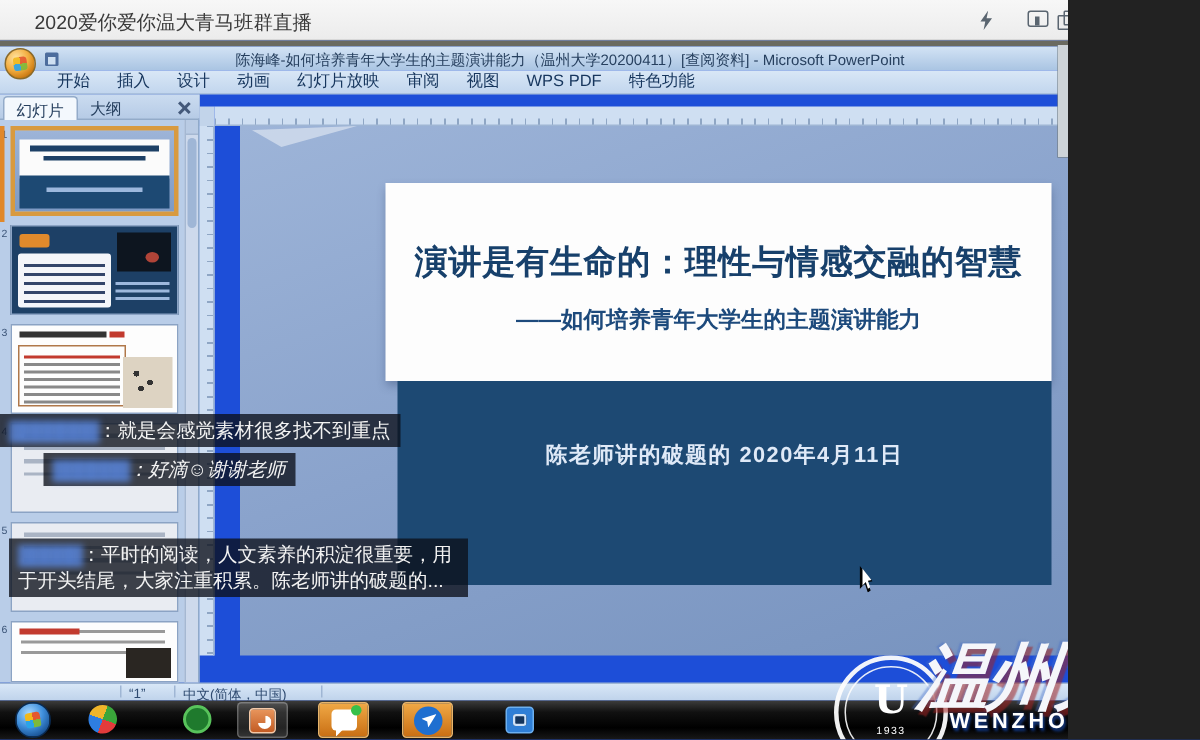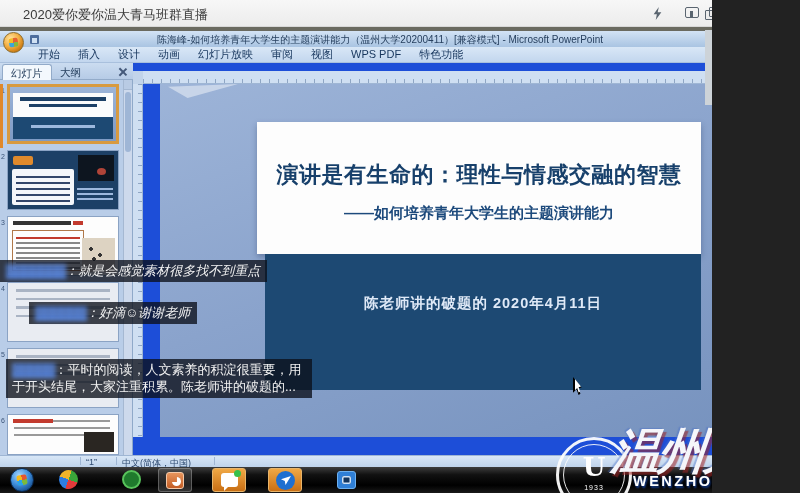--- a/index.html
+++ b/index.html
@@ -155,21 +155,21 @@
   .wc-glass{position:absolute;top:16px;width:11px;height:8px;border:1.5px solid #20242a;border-radius:2px;background:rgba(255,255,255,.08);}
   .wc-g1{left:60px;} .wc-g2{left:75px;}
   .wc-bridge{position:absolute;left:70px;top:19px;width:6px;height:1.5px;background:#20242a;}
   .wc-mouth{position:absolute;left:69px;top:36px;width:10px;height:4px;border-bottom:2px solid #83402c;border-radius:50%;}
   .wc-body{position:absolute;left:38px;top:48px;width:60px;height:27px;background:#20252f;border-radius:8px 8px 0 0;}
   .wc-collar{position:absolute;left:84px;top:56px;width:14px;height:19px;background:#9db6d8;clip-path:polygon(100% 0,100% 100%,0 100%);}
 
   
   .chat-msg{position:absolute;z-index:8;background:rgba(12,16,26,.78);color:#f2f2f2;font-size:13px;line-height:17px;padding:2px 7px 3px 6px;}
   .chat-user{color:#5b8be8;font-weight:bold;filter:blur(2px);letter-spacing:-1px;}
-  .cm1{left:0;top:260px;white-space:nowrap;font-style:italic;}
+  .cm1{left:0;top:276px;white-space:nowrap;}
   .cm2{left:29px;top:302px;white-space:nowrap;font-style:italic;}
   .cm3{left:6px;top:329px;width:306px;margin-top:30px;}
   .cm4{left:6px;top:371px;width:300px;}
 
   
   .wm{z-index:10;pointer-events:none;}
   .wm-seal{left:556px;top:437px;width:76px;height:76px;border-radius:50%;border:3px solid rgba(253,253,253,.95);}
   .wm-seal:before{content:"";position:absolute;inset:4px;border-radius:50%;border:1.5px solid rgba(253,253,253,.9);}
   .wm-seal-u{position:absolute;left:0;top:12px;width:100%;text-align:center;font-family:"DejaVu Serif","Liberation Serif",serif;font-size:26px;font-weight:bold;color:#fff;}
   .wm-seal-year{position:absolute;left:0;top:44px;width:100%;text-align:center;font-size:7px;color:#fff;letter-spacing:1px;}
@@ -195,21 +195,21 @@
       </div>
     <div class="wi wi-pin"></div>
     <div class="wi wi-copy"></div>
     <div class="wi wi-min"></div>
     <div class="wi wi-max"></div>
     <div class="wi wi-close"></div>
   </div>
   <div class="abs dark-strip"></div>
 
   <div class="abs ppt-titlebar">
-    <span class="ppt-title">陈海峰-如何培养青年大学生的主题演讲能力（温州大学20200411）[兼容模式] - Microsoft PowerPoint</span>
+    <span class="ppt-title">陈海峰-如何培养青年大学生的主题演讲能力（温州大学20200411）[查阅资料] - Microsoft PowerPoint</span>
   </div>
   <div class="abs office-orb"></div>
   <div class="abs qat-save"></div>
 
   <div class="abs left-panel">
     <div class="pane-tabs">
       <span class="ptab active">幻灯片</span>
       <span class="ptab inactive">大纲</span>
       <span class="pane-close"></span>
     </div>

